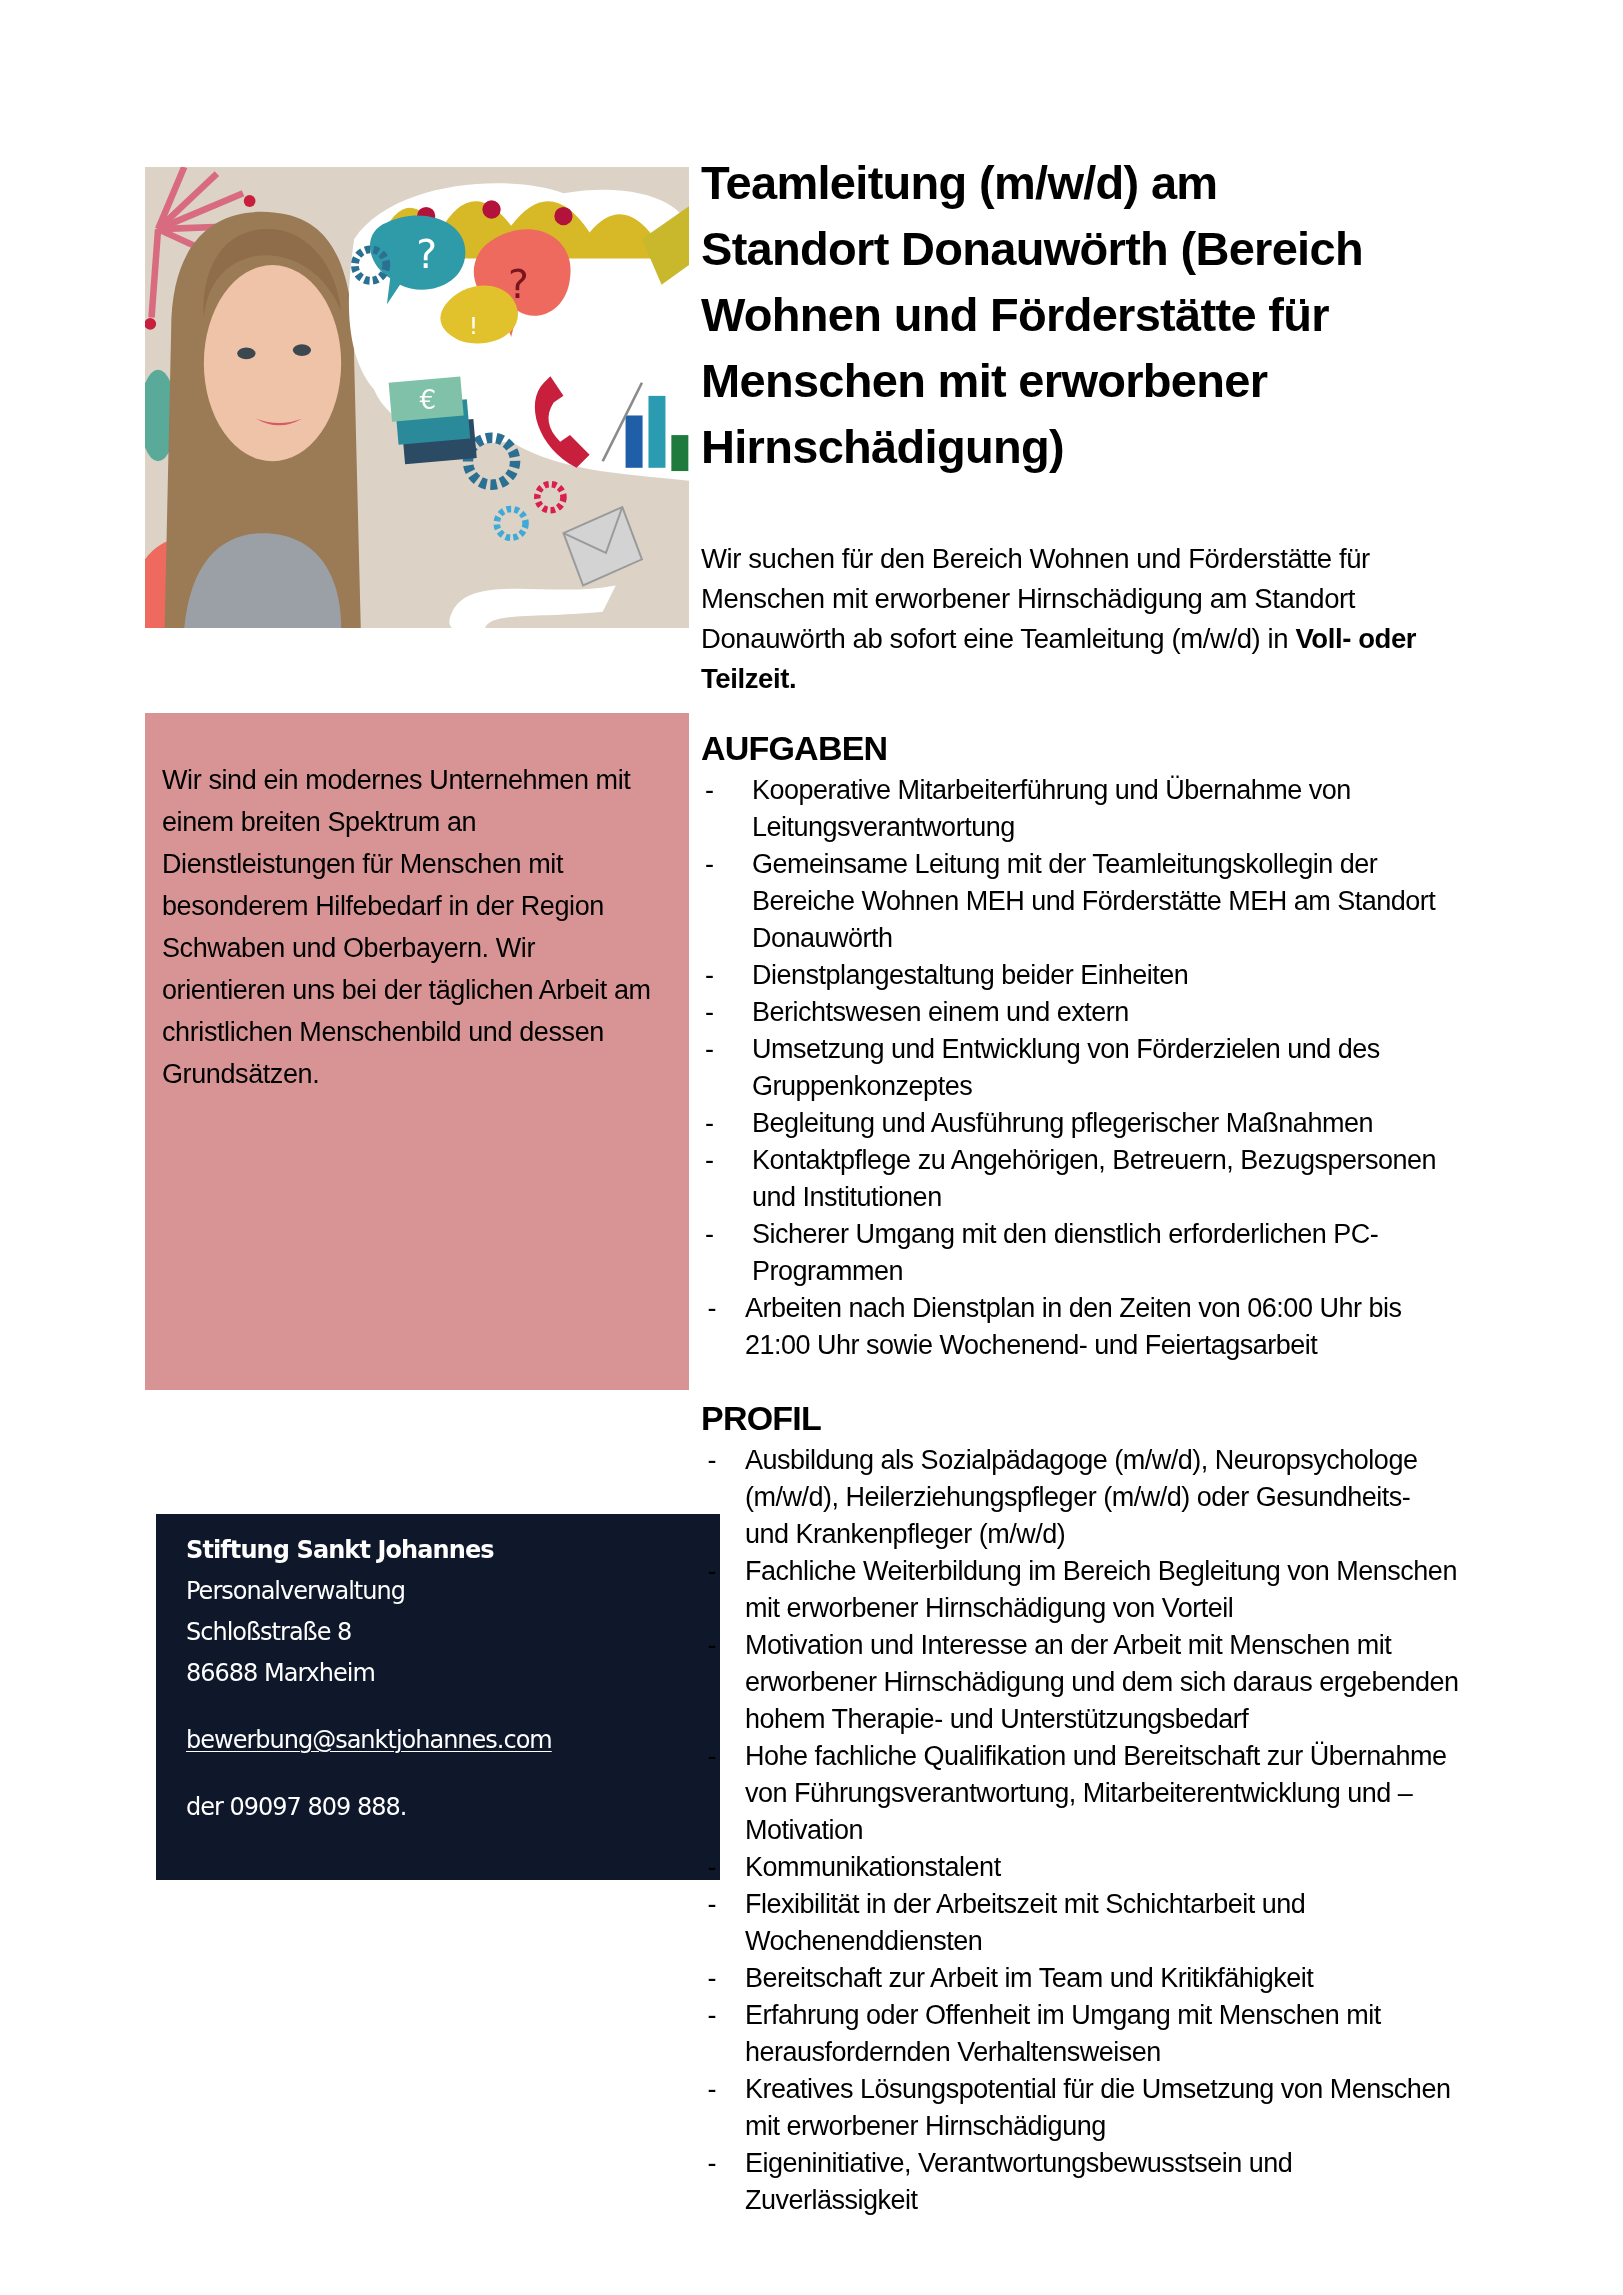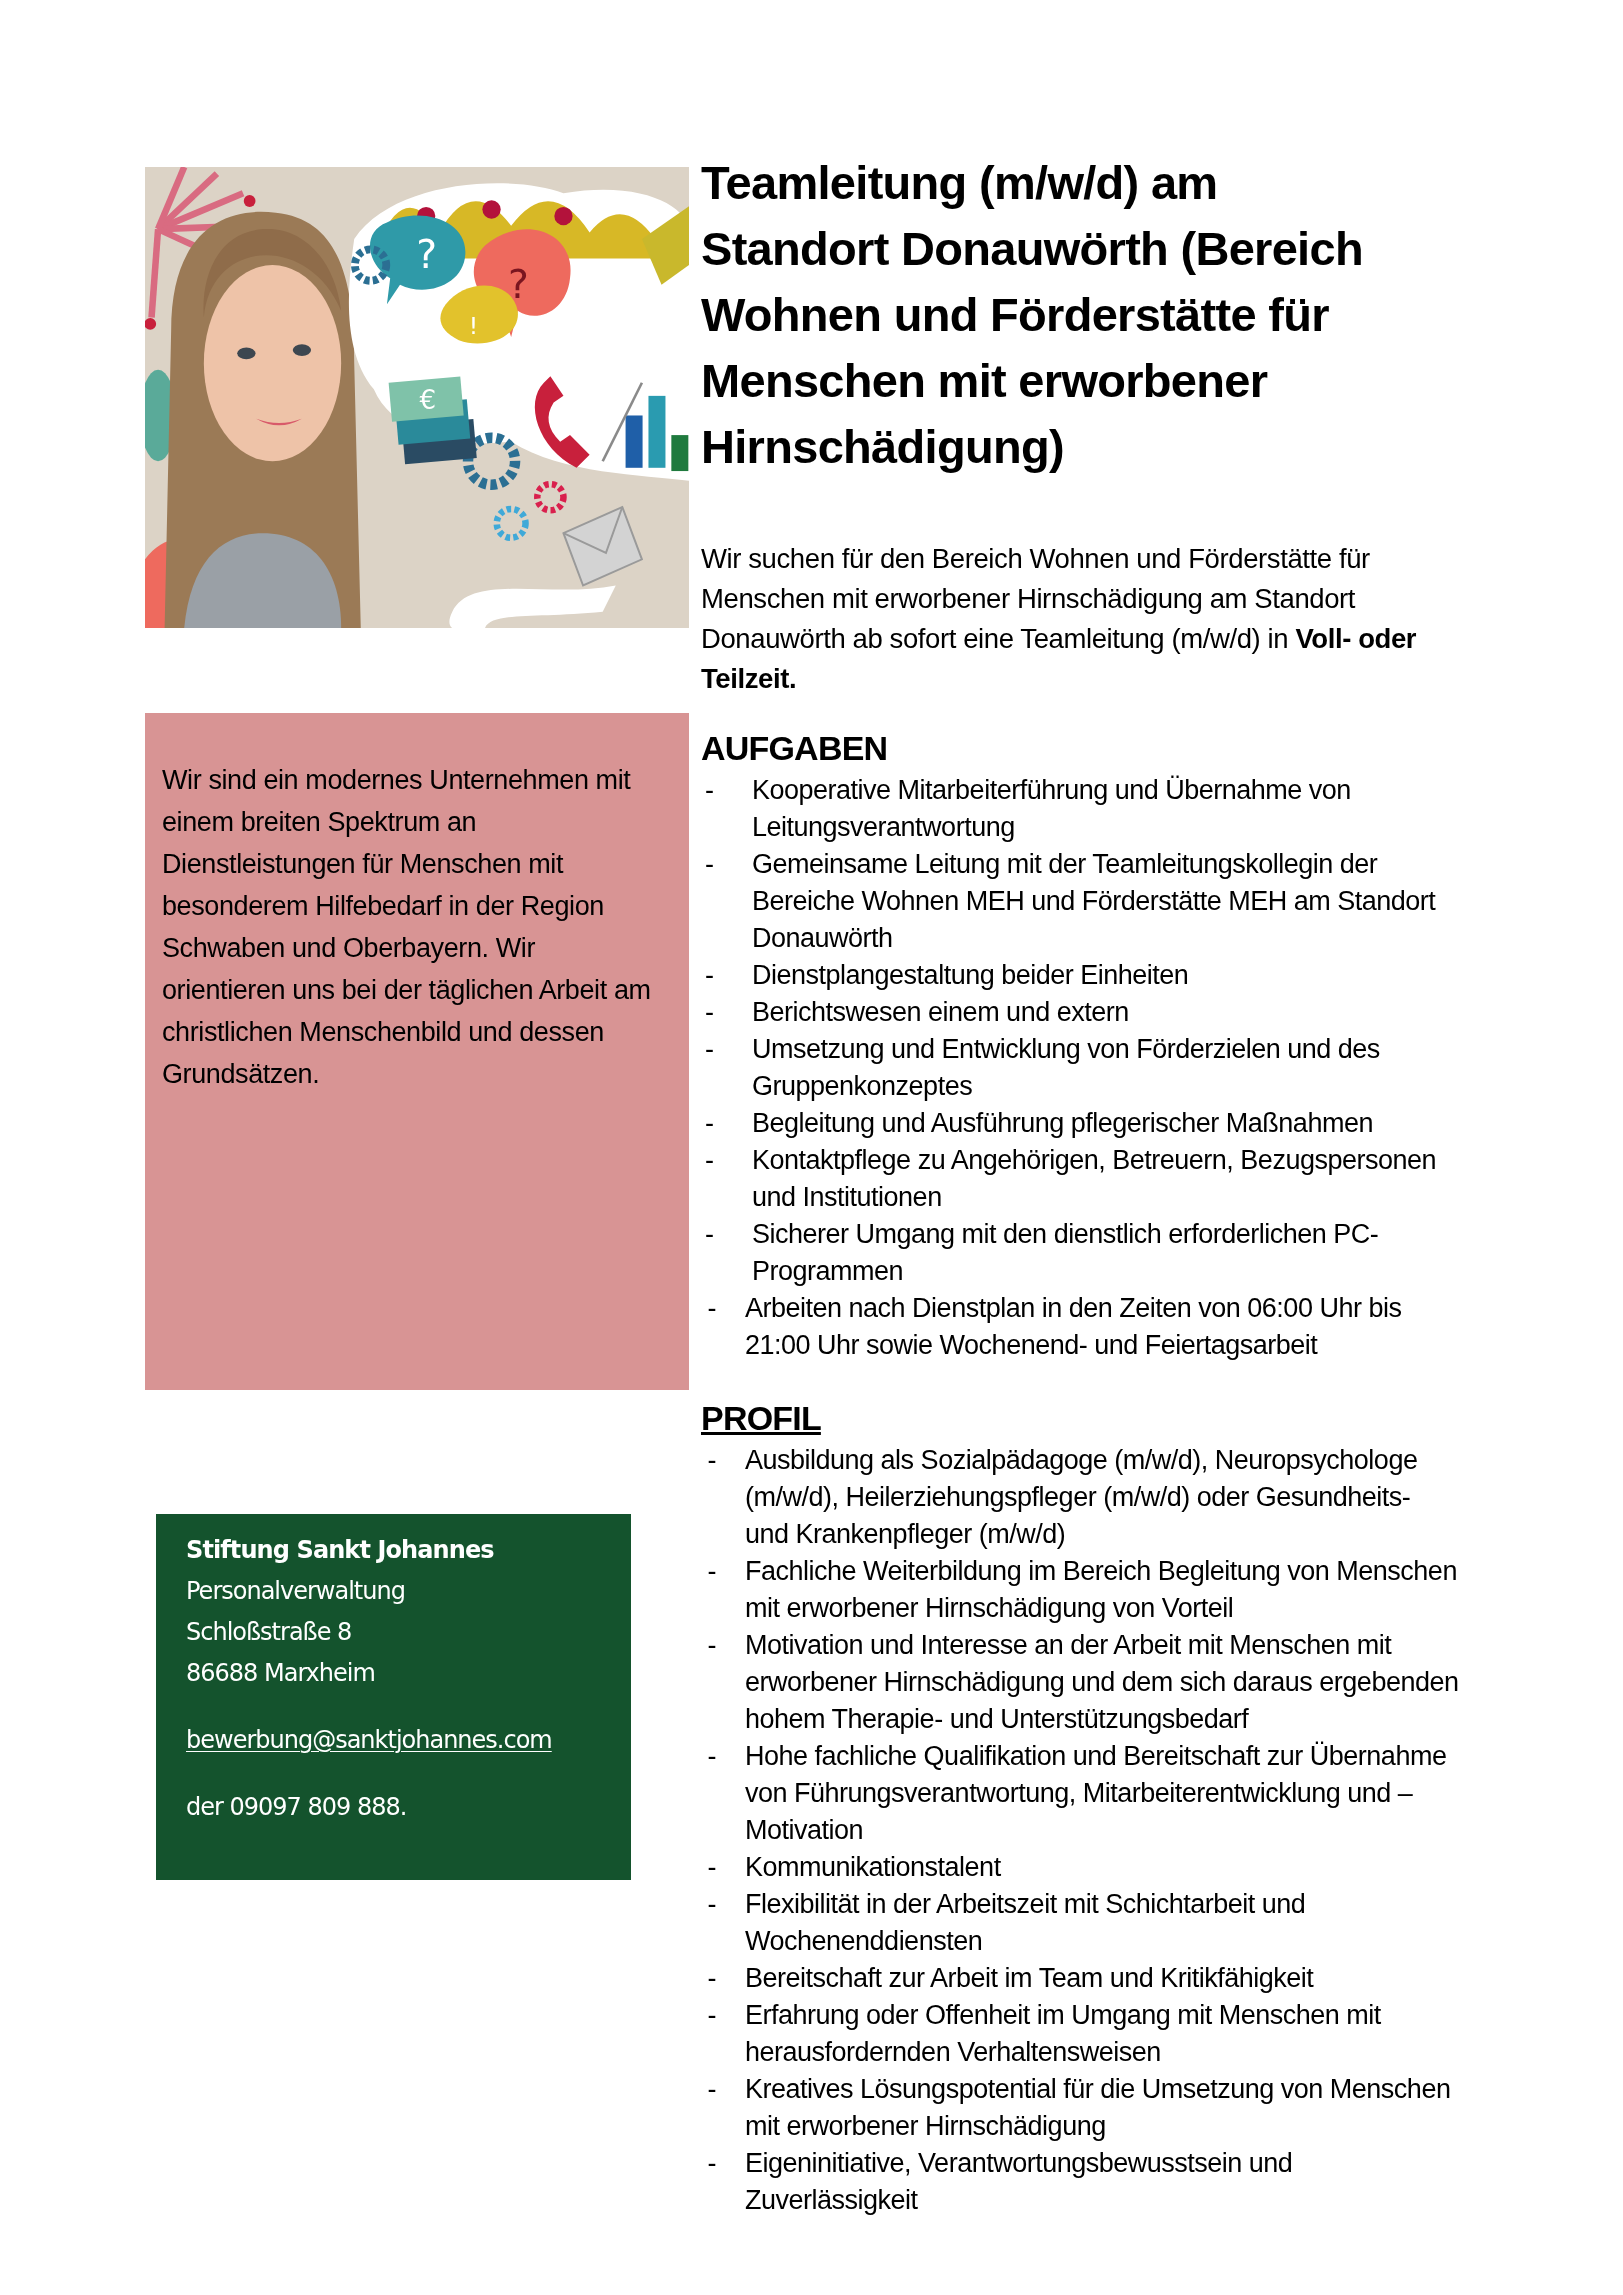--- a/index.html
+++ b/index.html
@@ -10,37 +10,37 @@
   .hero { position: absolute; left: 145px; top: 167px; width: 544px; height: 461px;
           background: #dcd3c6; overflow: hidden; }
   .hero svg { width: 100%; height: 100%; display: block; }
 
   
   .intro-box { position: absolute; left: 145px; top: 713px; width: 544px; height: 677px;
                background: #d89494; box-sizing: border-box; padding: 46px 28px 0 17px; }
   .intro-box p { margin: 0; font-size: 27px; line-height: 42px; letter-spacing: -0.4px; }
 
   
-  .contact { position: absolute; left: 156px; top: 1514px; width: 475px; height: 366px;
-             background: #14532d; color: #fff; box-sizing: border-box; padding: 15.7px 0 0 30px;
+  .contact { position: absolute; left: 156px; top: 1514px; width: 564px; height: 366px;
+             background: #0f172a; color: #fff; box-sizing: border-box; padding: 15.7px 0 0 30px;
              font-family: "DejaVu Sans", sans-serif; }
   .contact .line { font-size: 24px; line-height: 41px; letter-spacing: -1px; white-space: nowrap; }
   .contact .org { font-weight: bold; letter-spacing: -0.9px; }
   .contact .gap { height: 26px; }
   .contact a { color: #fff; text-decoration: underline; text-underline-offset: 3.3px; text-decoration-thickness: 1.3px; }
 
   
   .right { position: absolute; left: 701px; top: 150px; width: 759px; }
   .title { margin: 0; font-weight: bold; font-size: 47px; line-height: 66px; letter-spacing: -0.7px; }
   .lead { margin: 59px 0 0 0; font-size: 27.5px; line-height: 40px; letter-spacing: -0.4px; }
   .lead b { font-weight: bold; }
 
   .section-h { margin: 0; font-size: 34px; font-weight: bold; letter-spacing: -0.8px; line-height: 39px; }
   .sec-aufgaben { margin-top: 30px; }
-  .sec-profil { margin-top: 35px; text-decoration: underline; }
+  .sec-profil { margin-top: 35px; }
 
   ul.dash { list-style: none; margin: 3.9px 0 0 0; padding: 0; }
   ul.dash li { position: relative; font-size: 27px; line-height: 37px; letter-spacing: -0.5px; }
   ul.dash.aufg li { padding-left: 51px; }
   ul.dash.aufg li.shift { padding-left: 44px; }
   ul.dash.prof li { padding-left: 44px; }
   ul.dash li .dash-mark { position: absolute; left: 3.9px; top: 0; }
   ul.dash.prof li .dash-mark { left: 6.5px; }
   ul.dash.aufg li.shift .dash-mark { left: 6.5px; }
 </style>

